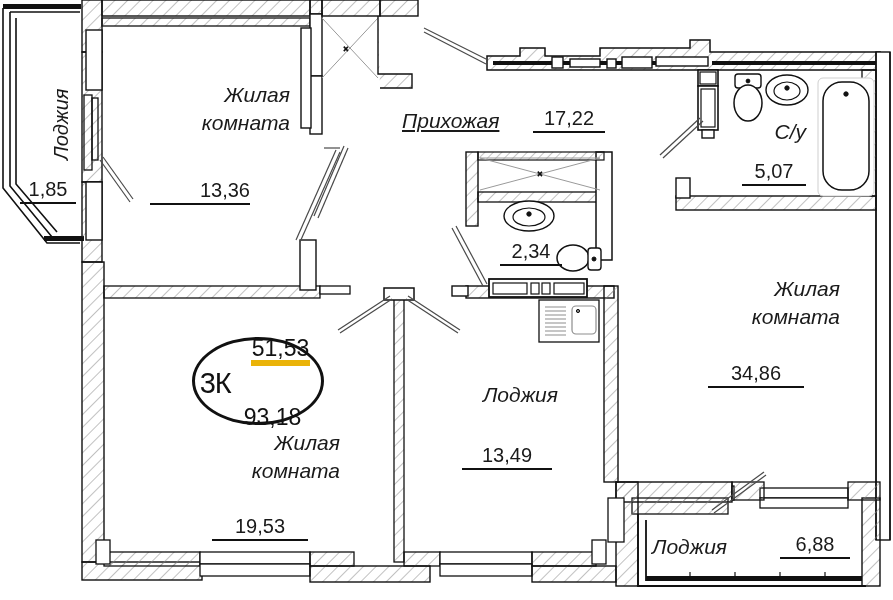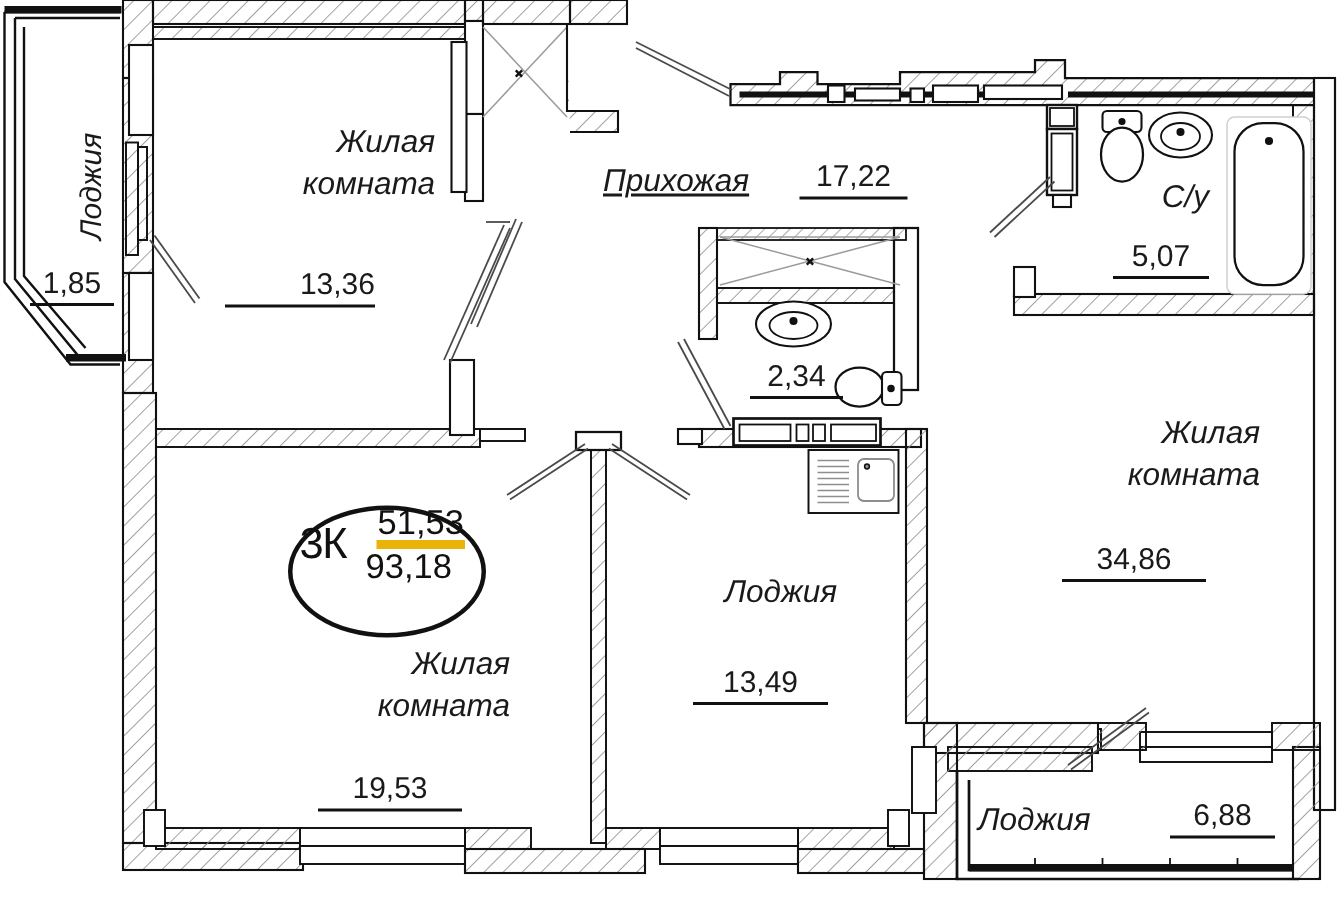--- a/index.html
+++ b/index.html
@@ -9,21 +9,21 @@
   .lbl{position:absolute;color:#1a1a1a;white-space:nowrap;}
   .rname{font-style:italic;font-size:21px;line-height:26px;text-align:right;}
   .rarea{font-size:20px;text-align:center;border-bottom:2px solid #111;padding-bottom:1px;}
   .vtext{transform:rotate(-90deg);transform-origin:left top;font-style:italic;font-size:20px;}
   .badge{position:absolute;display:flex;align-items:flex-start;justify-content:center;}
   .badge .oval{position:absolute;left:0;top:0;width:100%;height:100%;border:3px solid #111;border-radius:50%;background:#fff;}
   .badge .inner{position:relative;display:flex;align-items:center;gap:4px;}
   .badge .k{font-size:29px;color:#111;letter-spacing:-1px;}
   .badge .frac{display:flex;flex-direction:column;align-items:center;font-size:23px;color:#111;line-height:1.02;}
   .badge .frac .num{border-bottom:6px solid #eab308;padding:0 1px 0px 1px;margin-left:16px;}
-  .badge .frac .den{padding:0 1px;}
+  .badge .frac .den{padding:0 1px;margin-top:40px;}
 </style>
 </head>
 <body>
 
 <div id="plan">
 
   <svg width="893" height="600" viewBox="0 0 893 600">
     <defs>
       <pattern id="hatch" patternUnits="userSpaceOnUse" width="9" height="9" patternTransform="rotate(45)">
         <line x1="0" y1="0" x2="0" y2="9" stroke="#8d8d8d" stroke-width="1.1"></line>

